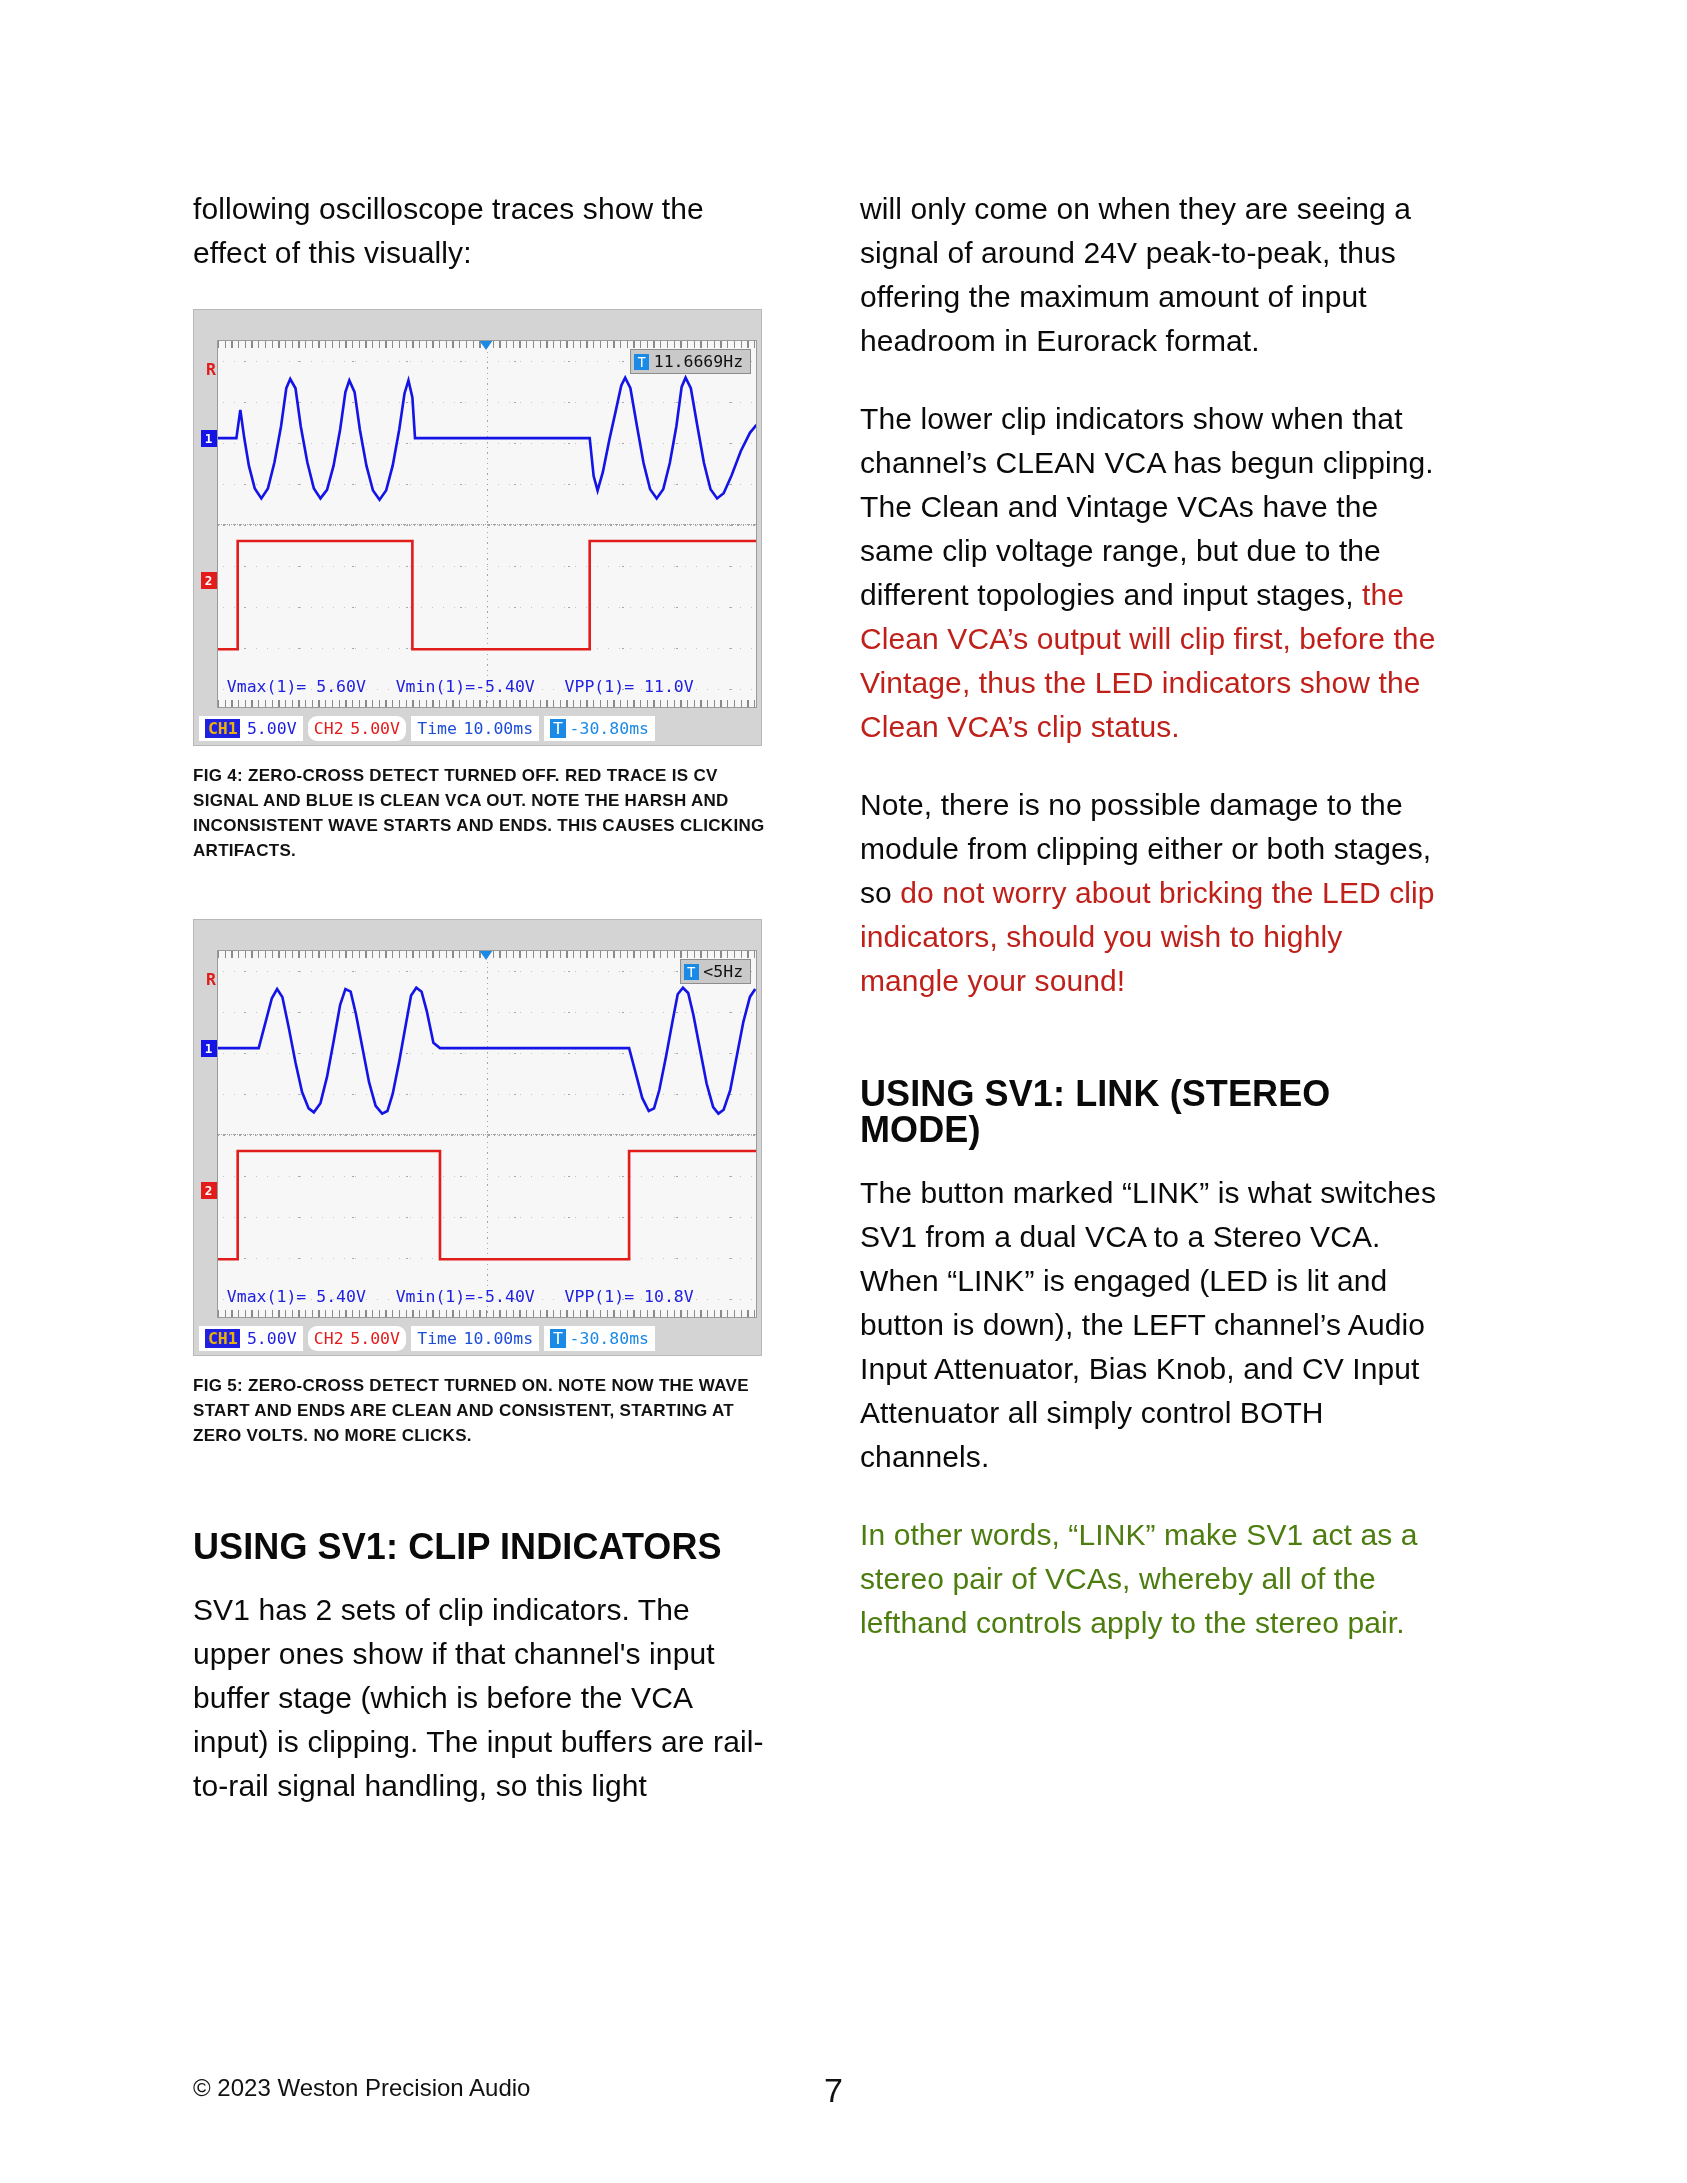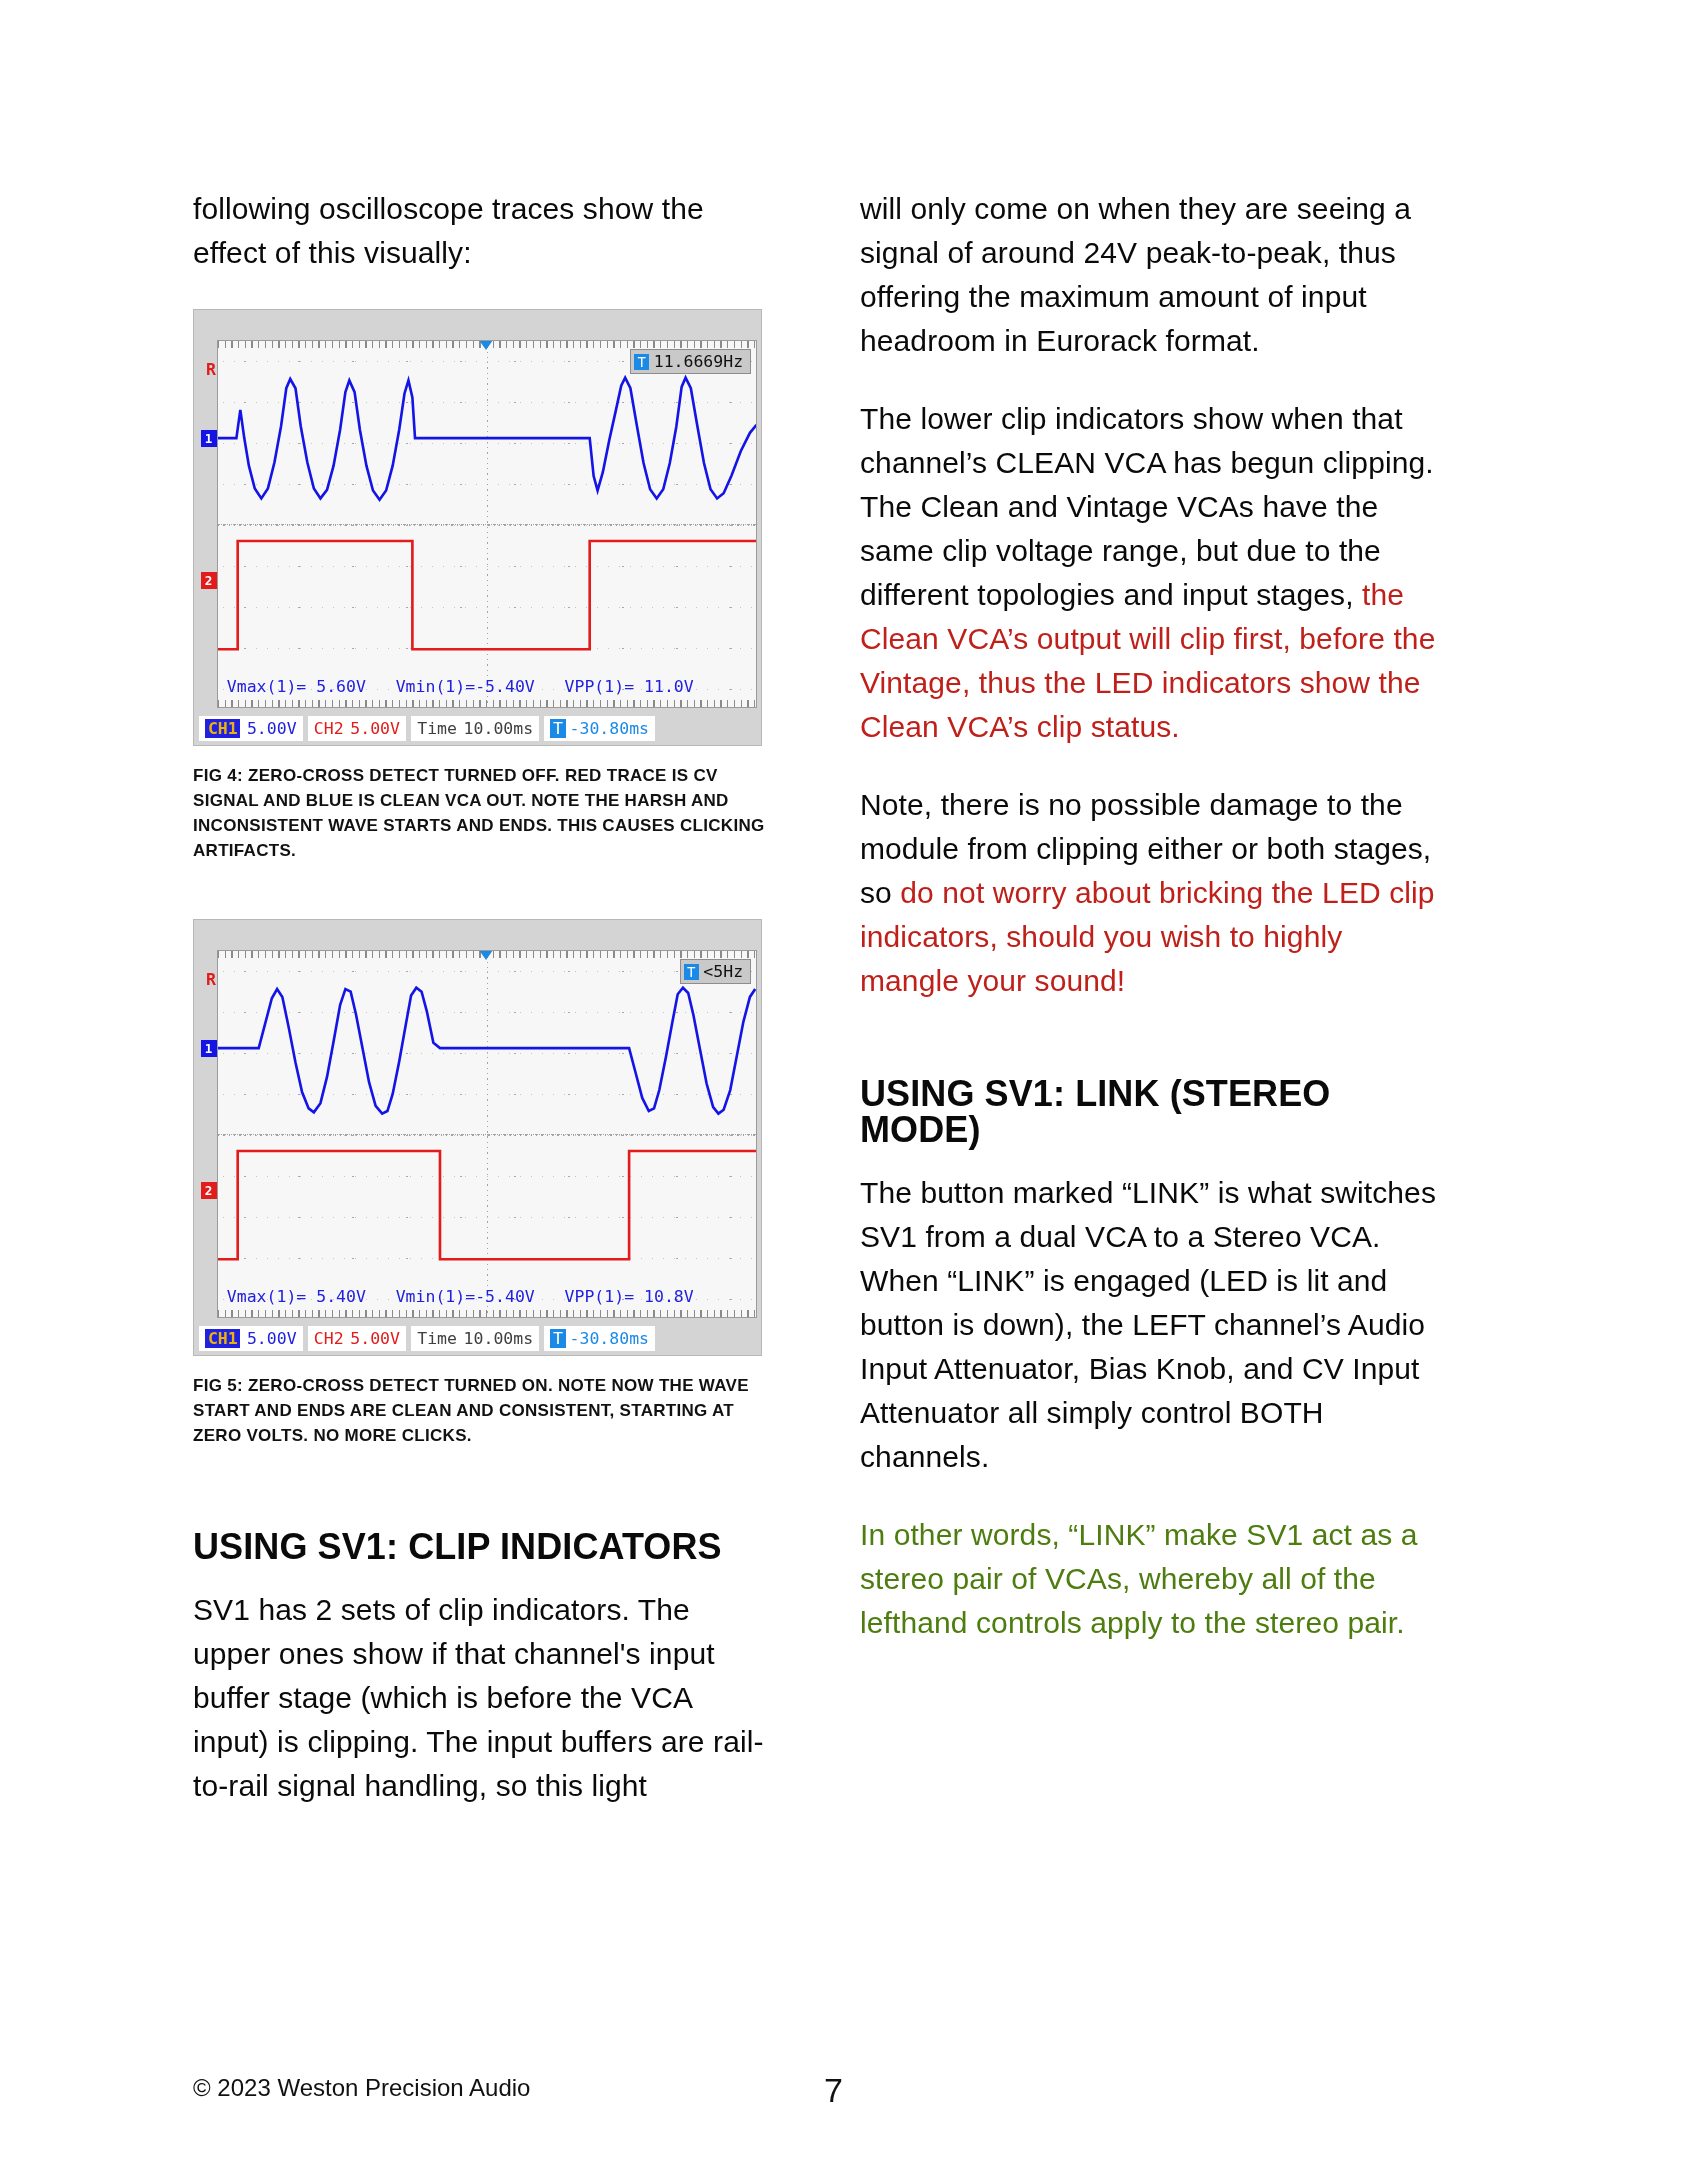--- a/index.html
+++ b/index.html
@@ -179,22 +179,22 @@
 
   .scope-bot{
     position:absolute; left:0; right:0; bottom:0; height:34px;
     display:flex; align-items:center; gap:5.3px; padding:0 5.3px;
     box-sizing:border-box;
   }
   .sb{ background:#fff; height:25px; display:flex; align-items:center;
        padding:0 6px; font-size:16.5px; font-family:"DejaVu Sans Mono", monospace;}
   .sb.c1{ color:#2020e0; gap:6.6px; }
   .sb.c1 .tag{ background:#2020e0; color:#eab308; padding:0 2.6px; font-weight:bold;}
-  .sb.c2{ color:#e21b1b; gap:6.6px; }
-  .sb.tm{ color:#404040; gap:6.6px; }
+  .sb.c2{ color:#e21b1b; gap:6.6px;border-radius:9px; }
+  .sb.tm{ color:#1d4ed8; gap:6.6px; }
   .sb.off{ color:#1a8ae6; gap:4px; }
   .sb.off .tb{ background:#1a8ae6; color:#fff; padding:0 2.6px; }
 
   svg.trace{ position:absolute; inset:0; width:100%; height:100%; }
 
   .footer{
     position:absolute; left:193px; bottom:81px; width:1297px;
     display:flex; align-items:baseline;
   }
   .copyright{

